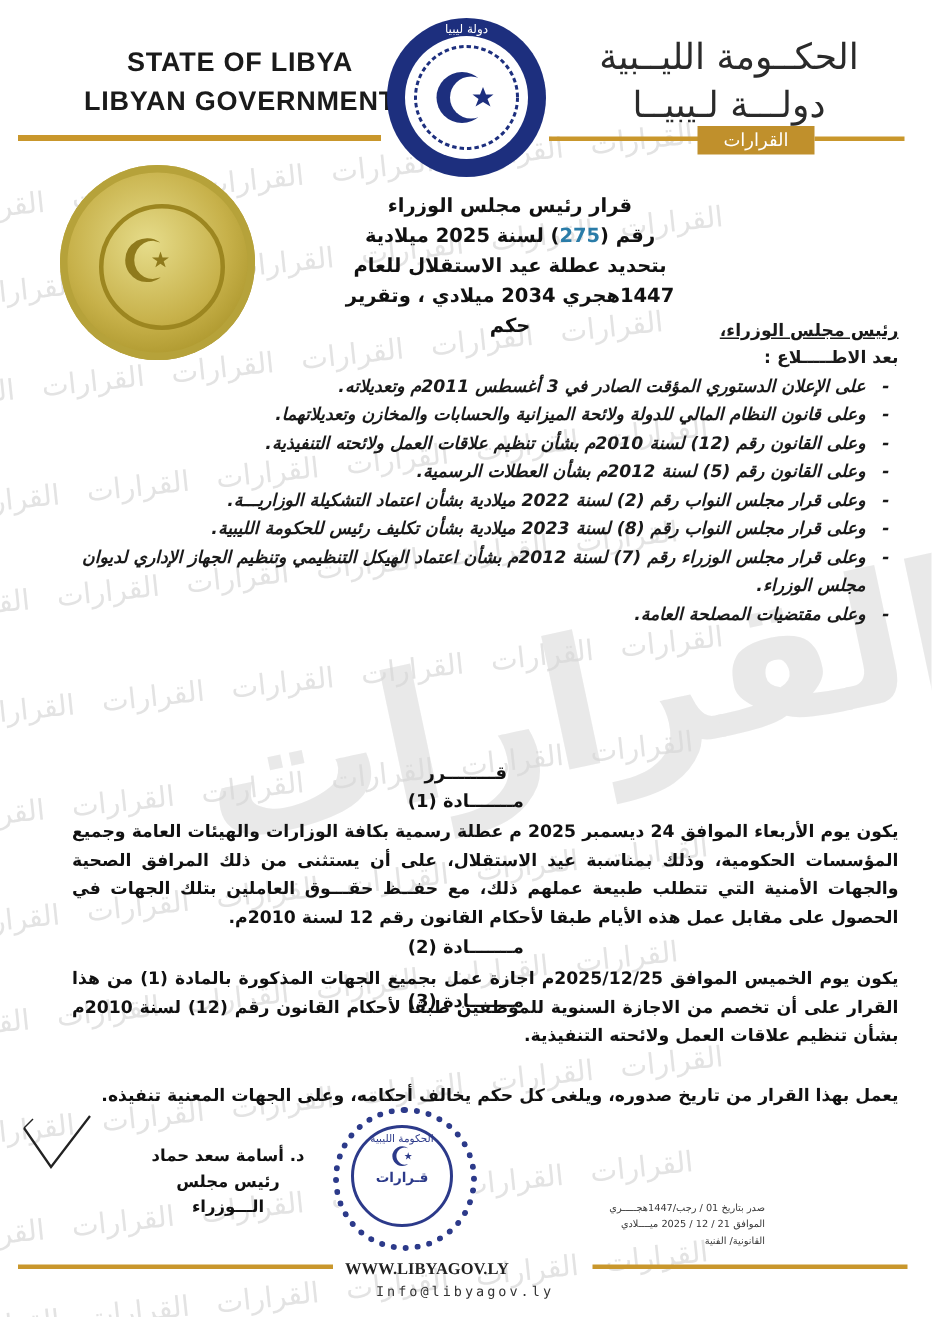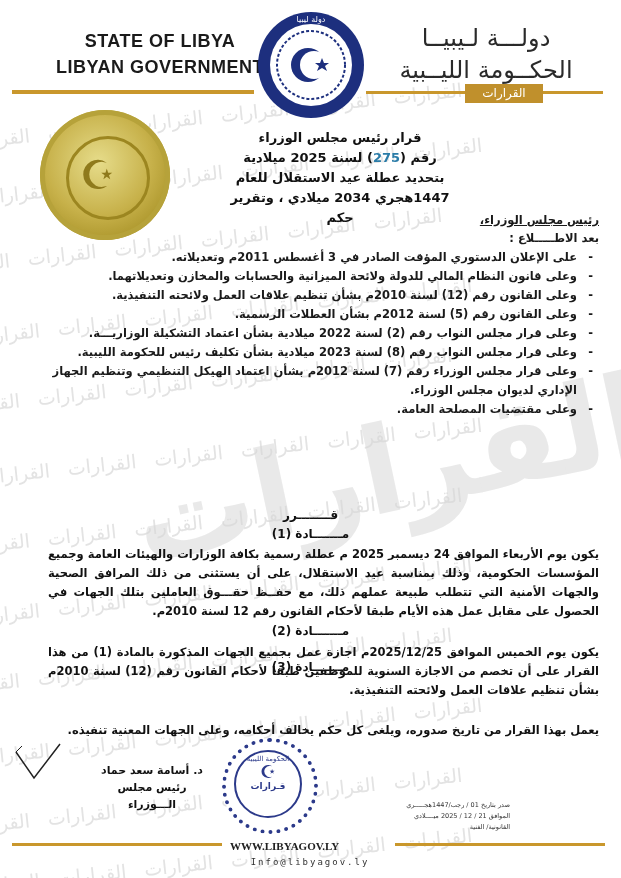--- a/index.html
+++ b/index.html
@@ -17,21 +17,21 @@
   .emblem-text{position:absolute;top:3px;left:0;right:0;text-align:center;font-size:8px;color:#fff;direction:rtl;}
   .seal{position:absolute;left:40px;top:110px;width:130px;height:130px;border-radius:50%;background:radial-gradient(circle at 45% 40%,#e6dc8a 0%,#c7b14a 50%,#a89227 80%,#8a7616 100%);box-shadow:0 0 0 5px #b6a23a inset;}
   .seal-ring{position:absolute;left:26px;top:26px;width:78px;height:78px;border-radius:50%;border:3px solid #9c8620;}
   .seal-crescent{position:absolute;left:40px;top:40px;font-size:40px;color:#8f7a1c;line-height:50px;}
   .title-block{position:absolute;left:215px;top:128px;width:250px;text-align:center;direction:rtl;font-weight:bold;font-size:13px;line-height:20px;color:#111;}
   .title-block .num{color:#2a7ca8;}
   .body{position:absolute;right:22px;left:40px;direction:rtl;font-size:11.5px;font-weight:bold;color:#1a1a1a;}
   .intro{top:211px;line-height:18px;}
   .intro .u{text-decoration:underline;}
   .clauses{top:248px;line-height:19px;}
-  .clause{position:relative;padding-right:22px;}
+  .clause{position:relative;padding-right:22px;font-style:italic;}
   .clause:before{content:"-";position:absolute;right:6px;}
   .decree{position:absolute;left:0;right:0;text-align:center;font-weight:bold;font-size:12px;direction:rtl;}
   .para{position:absolute;left:48px;right:22px;direction:rtl;text-align:justify;font-weight:bold;font-size:11.5px;line-height:19px;}
   .sign{position:absolute;left:92px;top:762px;width:120px;direction:rtl;text-align:center;font-weight:bold;font-size:11px;line-height:17px;}
   .stamp{position:absolute;left:222px;top:738px;width:88px;height:88px;border-radius:50%;border:4px dotted #2c3a8a;background:#fff;}
   .stamp-in{position:absolute;left:8px;top:8px;width:64px;height:64px;border-radius:50%;border:2px solid #2c3a8a;text-align:center;color:#2c3a8a;font-size:9px;}
   .refblock{position:absolute;left:380px;top:800px;width:130px;direction:rtl;font-size:6.5px;line-height:11px;color:#333;}
   .footer-url{position:absolute;left:230px;top:840px;font-family:Liberation Serif, serif;font-weight:bold;font-size:11px;color:#222;}
   .footer-mail{position:absolute;left:230px;top:857px;width:160px;text-align:center;font-family:"DejaVu Sans Mono",monospace;font-size:9px;letter-spacing:2px;color:#333;}
   .sig-check{position:absolute;left:14px;top:742px;width:50px;height:40px;}
@@ -68,22 +68,22 @@
       <svg width="82" height="82" viewBox="0 0 82 82">
         <circle cx="41" cy="41" r="34" fill="none" stroke="#1d2f7e" stroke-width="2" stroke-dasharray="3 2"></circle>
         <circle cx="38" cy="41" r="17" fill="#1d2f7e"></circle>
         <circle cx="44" cy="41" r="14" fill="#fff"></circle>
         <polygon points="52,34 54,39 59,39 55,42 57,47 52,44 47,47 49,42 45,39 50,39" fill="#1d2f7e"></polygon>
       </svg>
     </div>
   </div>
 
   <div class="header-ar">
+    <div>الحكــومة الليــبية</div>
     <div>دولـــة لـيبيــا</div>
-    <div>الحكــومة الليــبية</div>
   </div>
 
   <div class="gold-line" style="left:12px;top:90px;width:242px"></div>
   <div class="gold-line" style="left:366px;top:91px;width:100px;height:3px"></div>
   <div class="gold-line" style="left:543px;top:91px;width:60px;height:3px"></div>
   <div class="badge">القرارات</div>
 
   <div class="seal">
     <div class="seal-ring"></div>
     <div class="seal-crescent">☪</div>

